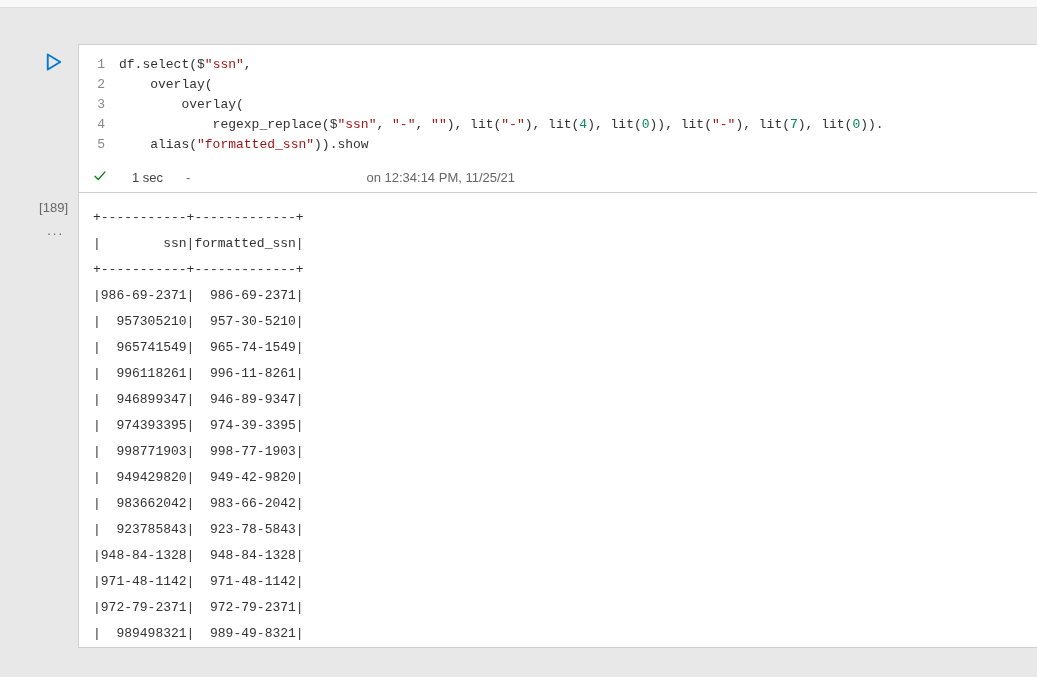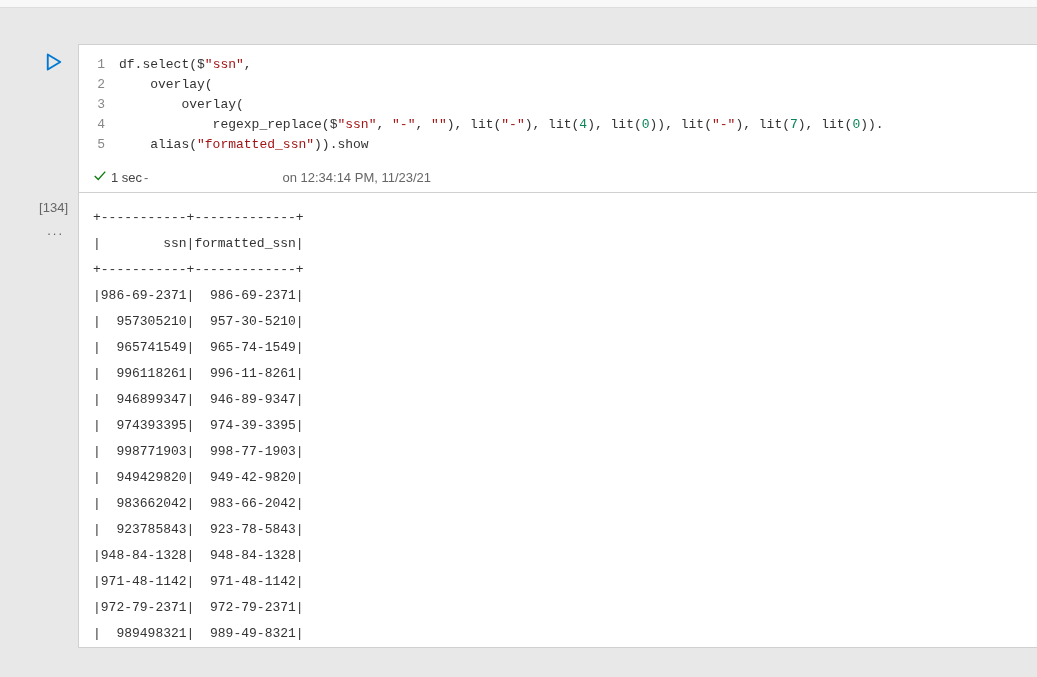--- a/index.html
+++ b/index.html
@@ -79,21 +79,21 @@
   .code { white-space: pre; }
   .tok-str { color: #a31515; }
   .tok-num { color: #098658; }
   .status-row {
     display: flex;
     align-items: center;
     padding: 4px 18px 6px 14px;
     font-size: 13px;
     color: #666;
     border-bottom: 1px solid #d0d0d0;
-    gap: 2px;
+    gap: 23px;
   }
   .status-row .check { color: #107c10; margin-right: 2px; }
   .status-row .bold-sec { color: #444; }
   .status-row .spacer { width: 130px; display:inline-block; }
   .output {
     padding: 12px 0 0 14px;
     font-family: Consolas, Menlo, "Courier New", monospace;
     font-size: 13px;
     line-height: 26px;
     white-space: pre;
@@ -106,21 +106,21 @@
 <div class="page">
   <div class="top-strip"></div>
 
   <div class="cell">
     <div class="gutter">
       <div class="run-btn">
         <svg viewBox="0 0 16 16" width="20" height="20">
           <polygon points="3,2 13,8 3,14" fill="none" stroke="#0078d4" stroke-width="1.5" stroke-linejoin="round"></polygon>
         </svg>
       </div>
-      <div class="cell-count">[134]</div>
+      <div class="cell-count">[189]</div>
       <div class="more-dots">...</div>
     </div>
 
     <div class="body">
       <div class="code-area" id="code-area">
           <div class="code-line">
             <span class="lineno">1</span>
             <span class="code">df.select($<span class="tok-str">"ssn"</span>,</span>
           </div>
           <div class="code-line">
@@ -143,21 +143,21 @@
 
       <div class="status-row">
         <span class="check">
           <svg viewBox="0 0 16 16" width="14" height="14">
               <path d="M2 8 l4 4 l8 -9" fill="none" stroke="#107c10" stroke-width="1.6"></path>
             </svg>
         </span>
         <span class="bold-sec">1 sec</span>
         <span>- </span>
         <span class="spacer"></span>
-        <span>on 12:34:14 PM, 11/23/21</span>
+        <span>on 12:34:14 PM, 11/25/21</span>
       </div>
 
       <div class="output" id="output-area">+-----------+-------------+
 |        ssn|formatted_ssn|
 +-----------+-------------+
 |986-69-2371|  986-69-2371|
 |  957305210|  957-30-5210|
 |  965741549|  965-74-1549|
 |  996118261|  996-11-8261|
 |  946899347|  946-89-9347|

